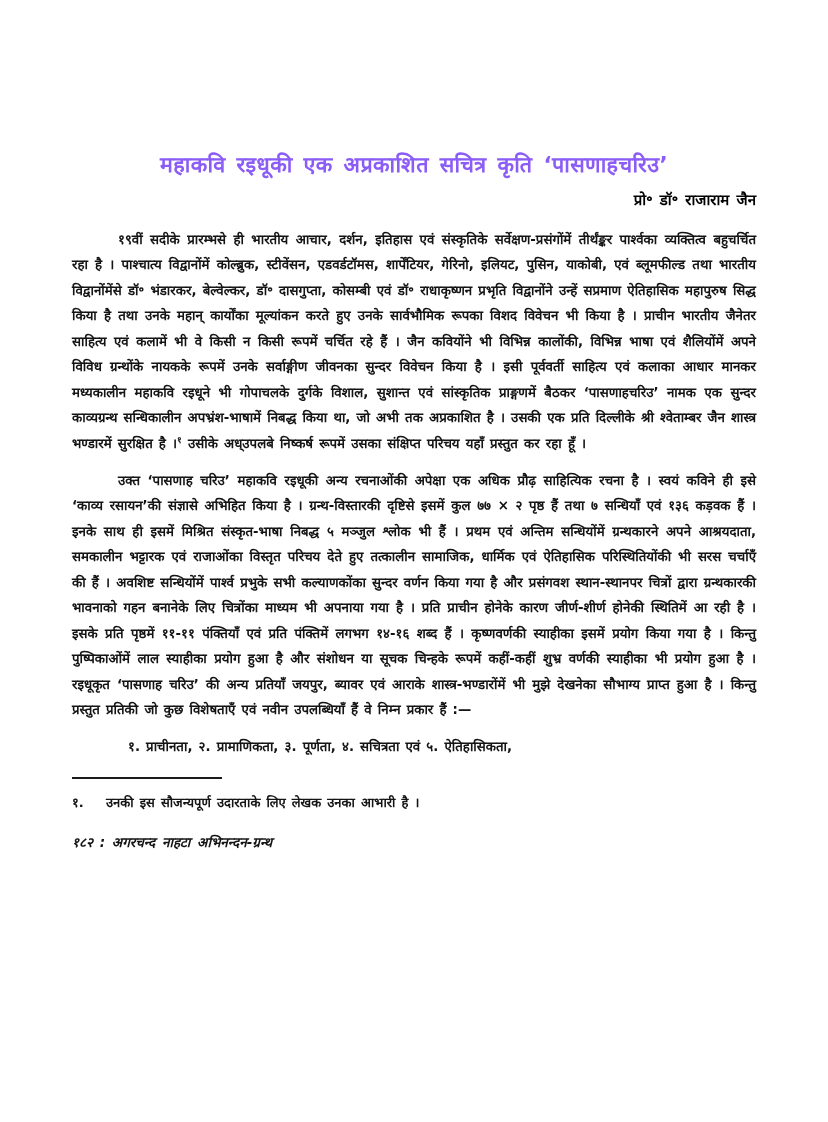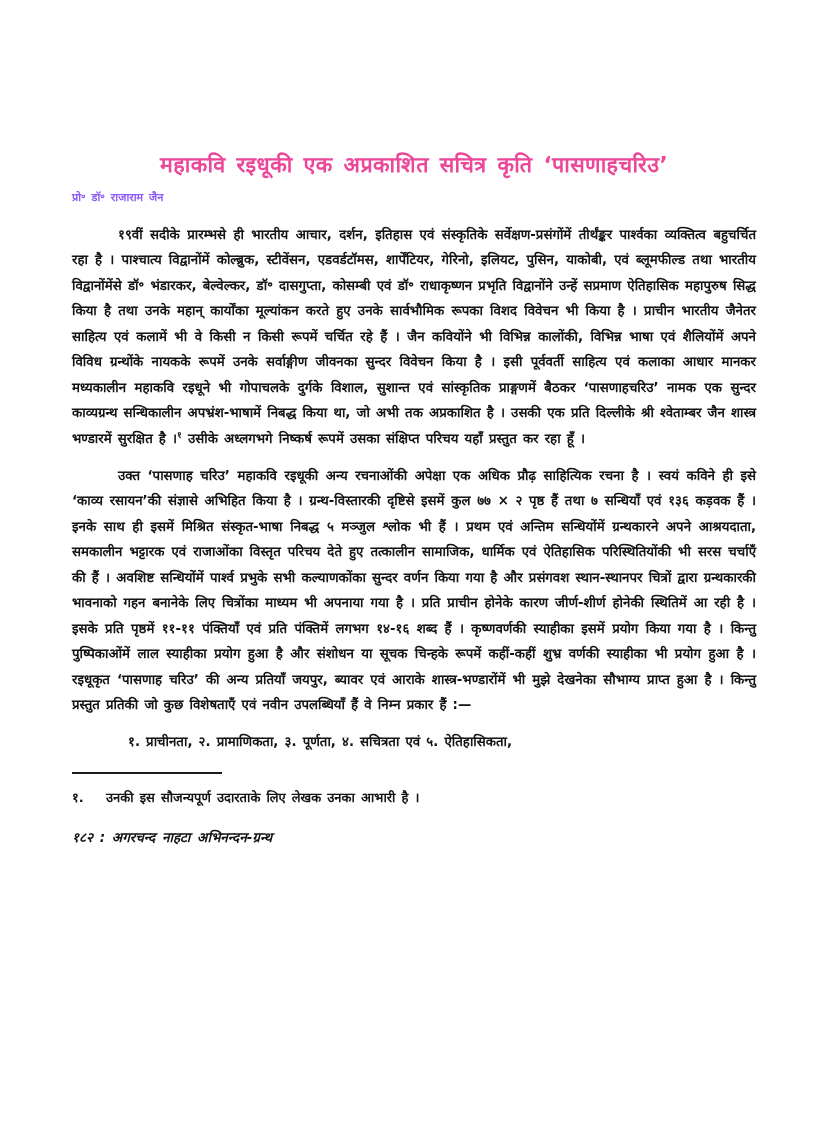--- a/index.html
+++ b/index.html
@@ -22,29 +22,29 @@
     top: 152px;
     width: 684px;
   }
   .doc-title {
     font-size: 21.5px;
     font-weight: 700;
     text-align: center;
     letter-spacing: 0.4px;
     line-height: 1.25;
     margin: 0 0 10px 0;
-    color: #ec4899;
+    color: #8b5cf6;
     word-spacing: 3px;
   }
   .doc-author {
-    font-size: 11px;
+    font-size: 15px;
     font-weight: 700;
-    text-align: left;
+    text-align: right;
     margin: 0 0 18px 0;
-    color: #8b5cf6;
+    color: #000000;
     word-spacing: 2px;
   }
   .para {
     font-size: 13.3px;
     line-height: 1.92;
     text-align: justify;
     text-justify: inter-word;
     margin: 0 0 11px 0;
     color: #141414;
     word-spacing: 1.5px;
@@ -131,21 +131,21 @@
 
 <div class="page">
 
   <div class="content">
 
     <h1 class="doc-title">महाकवि रइधूकी एक अप्रकाशित सचित्र कृति ‘पासणाहचरिउ’</h1>
 
     <div class="doc-author">प्रो॰ डॉ॰ राजाराम जैन</div>
 
     <p class="para indented"><span>१९वीं सदीके प्रारम्भसे ही भारतीय आचार, दर्शन, इतिहास एवं संस्कृतिके सर्वेक्षण-प्रसंगोंमें तीर्थंङ्कर पार्श्वका व्यक्तित्व बहुचर्चित रहा है । पाश्चात्य विद्वानोंमें कोल्ब्रुक, स्टीवेंसन, एडवर्डटॉमस, शार्पेंटियर, गेरिनो, इलियट, पुसिन, याकोबी, एवं ब्लूमफील्ड तथा भारतीय विद्वानोंमेंसे डॉ॰ भंडारकर, बेल्वेल्कर, डॉ॰ दासगुप्ता, कोसम्बी एवं डॉ॰ राधाकृष्णन प्रभृति विद्वानोंने उन्हें सप्रमाण ऐतिहासिक महापुरुष सिद्ध किया है तथा उनके महान् कार्योंका मूल्यांकन करते हुए उनके सार्वभौमिक रूपका विशद विवेचन भी किया है । प्राचीन भारतीय जैनेतर साहित्य एवं कलामें भी वे किसी न किसी रूपमें चर्चित रहे हैं । जैन कवियोंने भी विभिन्न कालोंकी, विभिन्न भाषा एवं शैलियोंमें अपने विविध ग्रन्थोंके नायकके रूपमें उनके सर्वाङ्गीण जीवनका सुन्दर विवेचन किया है । इसी पूर्ववर्ती साहित्य एवं कलाका आधार मानकर मध्यकालीन महाकवि रइधूने भी गोपाचलके दुर्गके विशाल, सुशान्त एवं सांस्कृतिक प्राङ्गणमें बैठकर ‘पासणाहचरिउ’ नामक एक सुन्दर काव्यग्रन्थ सन्धिकालीन अपभ्रंश-भाषामें निबद्ध किया था, जो अभी तक अप्रकाशित है । उसकी एक प्रति दिल्लीके श्री श्वेताम्बर जैन शास्त्र भण्डारमें सुरक्षित है ।</span><sup>१</sup>
-      <span>उसीके अध्लगभगे निष्कर्ष रूपमें उसका संक्षिप्त परिचय यहाँ प्रस्तुत कर रहा हूँ ।</span></p>
+      <span>उसीके अध्उपलबे निष्कर्ष रूपमें उसका संक्षिप्त परिचय यहाँ प्रस्तुत कर रहा हूँ ।</span></p>
 
     <p class="para indented">उक्त ‘पासणाह चरिउ’ महाकवि रइधूकी अन्य रचनाओंकी अपेक्षा एक अधिक प्रौढ़ साहित्यिक रचना है । स्वयं कविने ही इसे ‘काव्य रसायन’की संज्ञासे अभिहित किया है । ग्रन्थ-विस्तारकी दृष्टिसे इसमें कुल ७७ × २ पृष्ठ हैं तथा ७ सन्धियाँ एवं १३६ कड़वक हैं । इनके साथ ही इसमें मिश्रित संस्कृत-भाषा निबद्ध ५ मञ्जुल श्लोक भी हैं । प्रथम एवं अन्तिम सन्धियोंमें ग्रन्थकारने अपने आश्रयदाता, समकालीन भट्टारक एवं राजाओंका विस्तृत परिचय देते हुए तत्कालीन सामाजिक, धार्मिक एवं ऐतिहासिक परिस्थितियोंकी भी सरस चर्चाएँ की हैं । अवशिष्ट सन्धियोंमें पार्श्व प्रभुके सभी कल्याणकोंका सुन्दर वर्णन किया गया है और प्रसंगवश स्थान-स्थानपर चित्रों द्वारा ग्रन्थकारकी भावनाको गहन बनानेके लिए चित्रोंका माध्यम भी अपनाया गया है । प्रति प्राचीन होनेके कारण जीर्ण-शीर्ण होनेकी स्थितिमें आ रही है । इसके प्रति पृष्ठमें ११-११ पंक्तियाँ एवं प्रति पंक्तिमें लगभग १४-१६ शब्द हैं । कृष्णवर्णकी स्याहीका इसमें प्रयोग किया गया है । किन्तु पुष्पिकाओंमें लाल स्याहीका प्रयोग हुआ है और संशोधन या सूचक चिन्हके रूपमें कहीं-कहीं शुभ्र वर्णकी स्याहीका भी प्रयोग हुआ है । रइधूकृत ‘पासणाह चरिउ’ की अन्य प्रतियाँ जयपुर, ब्यावर एवं आराके शास्त्र-भण्डारोंमें भी मुझे देखनेका सौभाग्य प्राप्त हुआ है । किन्तु प्रस्तुत प्रतिकी जो कुछ विशेषताएँ एवं नवीन उपलब्धियाँ हैं वे निम्न प्रकार हैं :—</p>
 
     <div class="list-line">१. प्राचीनता, २. प्रामाणिकता, ३. पूर्णता, ४. सचित्रता एवं ५. ऐतिहासिकता,</div>
 
     <div class="footnote-rule"></div>
 
     <div class="footnote">
       <span class="footnote-num">१.</span>
       <span class="footnote-body">

